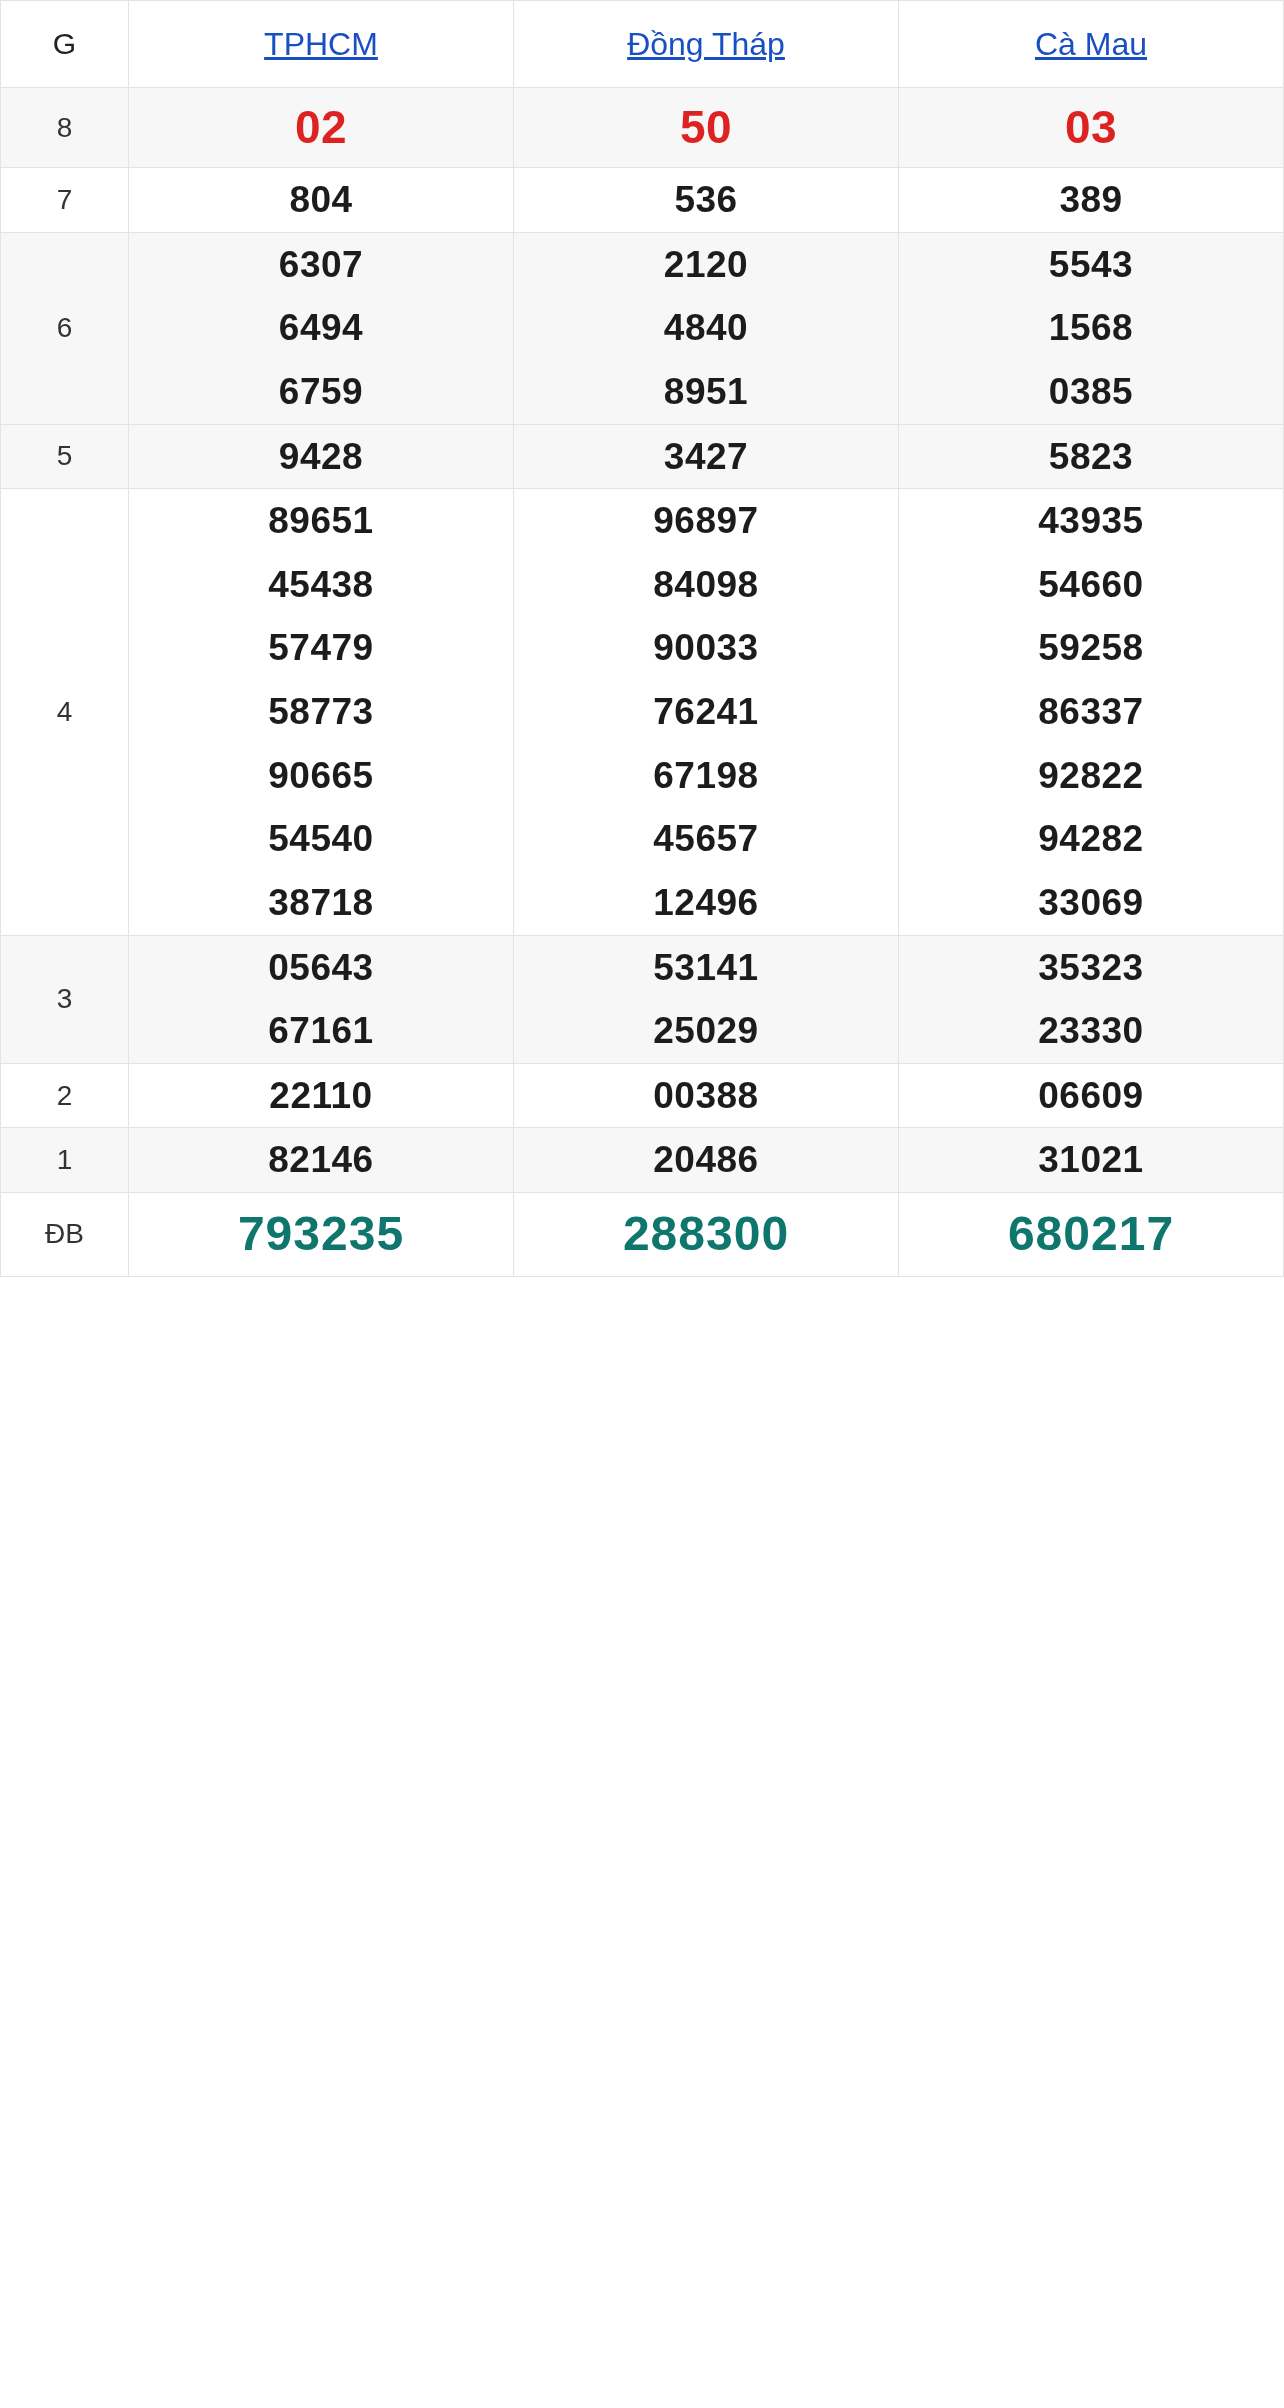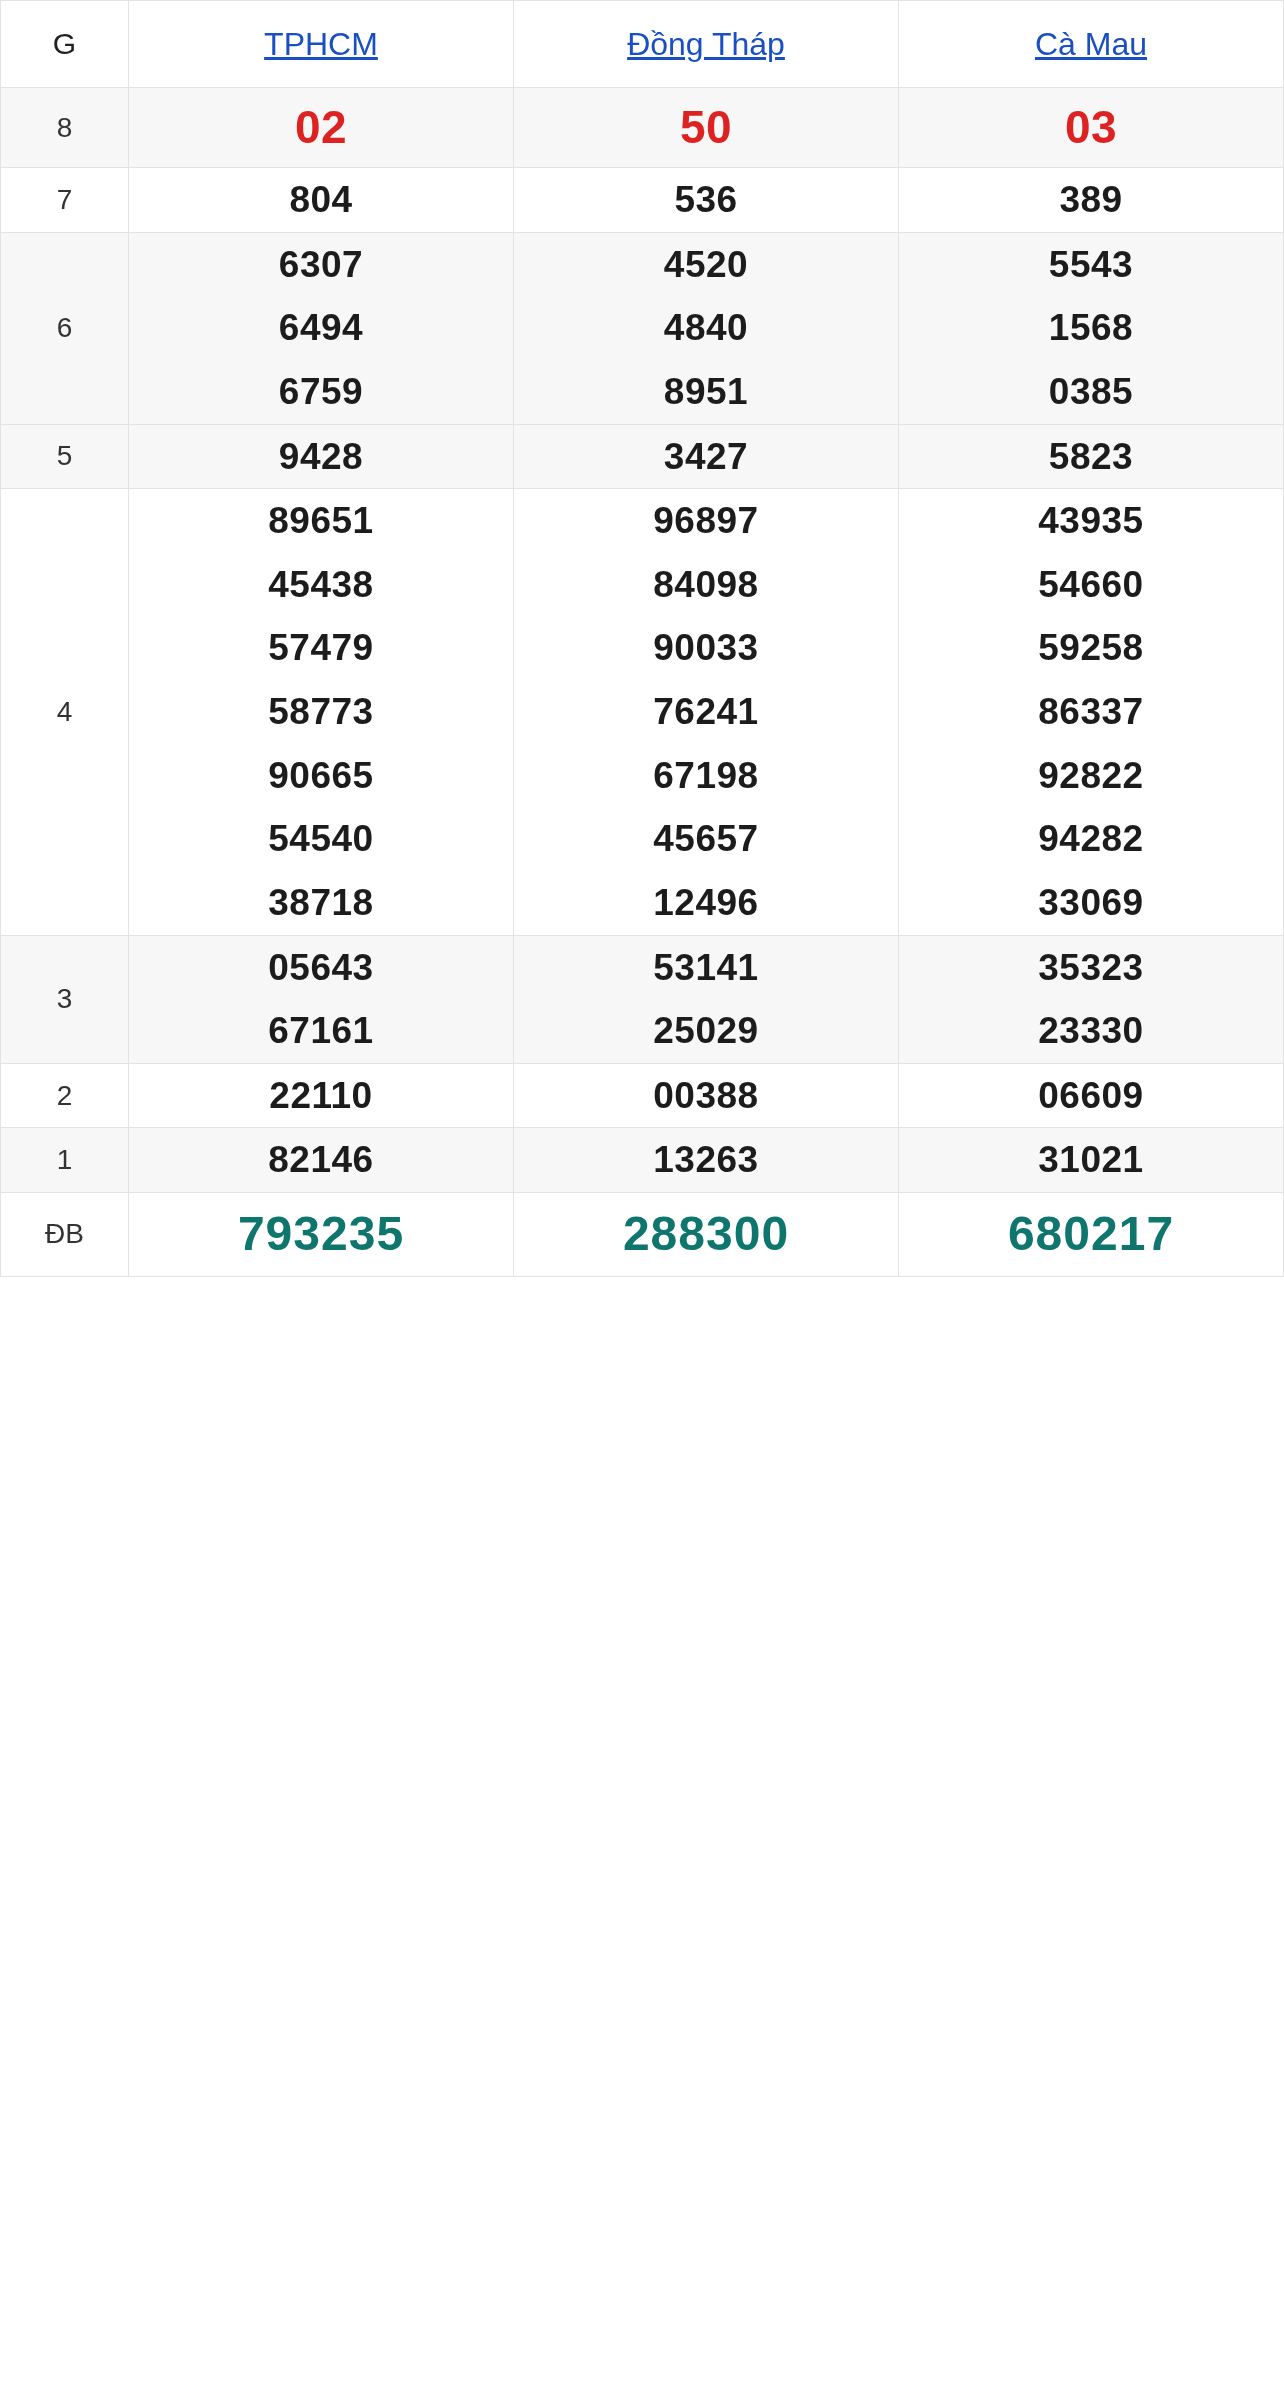--- a/index.html
+++ b/index.html
@@ -137,21 +137,21 @@
         </td>
       </tr>
       <tr class="alt">
         <td class="prize-label">6</td>
         <td class="nums">
           <div>6307</div>
           <div>6494</div>
           <div>6759</div>
         </td>
         <td class="nums">
-          <div>4520</div>
+          <div>2120</div>
           <div>4840</div>
           <div>8951</div>
         </td>
         <td class="nums">
           <div>5543</div>
           <div>1568</div>
           <div>0385</div>
         </td>
       </tr>
       <tr class="alt">
@@ -222,21 +222,21 @@
         <td class="nums">
           <div>06609</div>
         </td>
       </tr>
       <tr class="alt">
         <td class="prize-label">1</td>
         <td class="nums">
           <div>82146</div>
         </td>
         <td class="nums">
-          <div>13263</div>
+          <div>20486</div>
         </td>
         <td class="nums">
           <div>31021</div>
         </td>
       </tr>
       <tr class="plain db">
         <td class="prize-label">ĐB</td>
         <td class="nums">
           <div>793235</div>
         </td>

